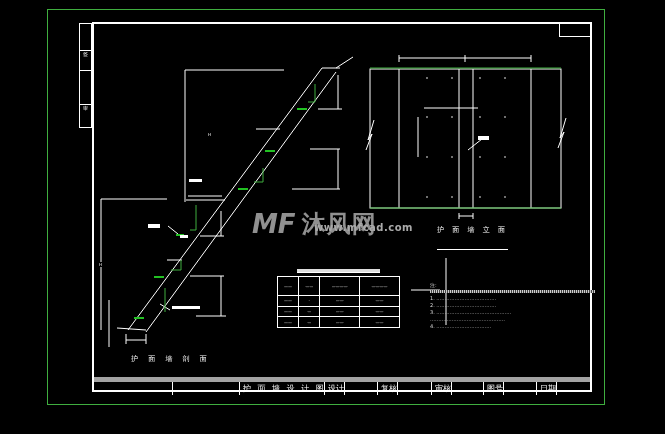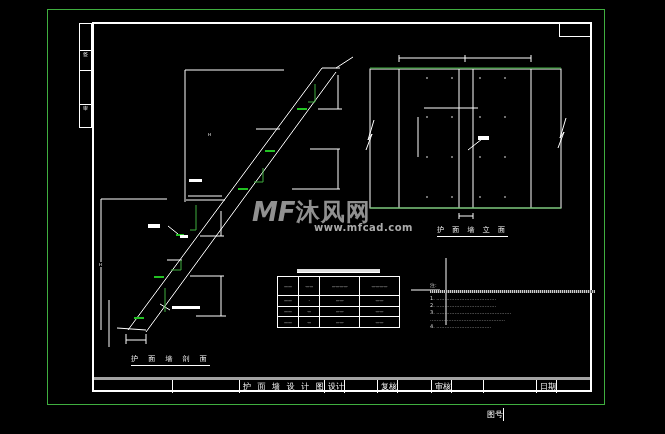--- a/index.html
+++ b/index.html
@@ -1,32 +1,32 @@
 <!DOCTYPE html>
 <html><head>
 <meta charset="utf-8">
 <style>
   html,body{margin:0;padding:0;background:#000;}
   body{width:665px;height:434px;position:relative;overflow:hidden;font-family:"DejaVu Sans",sans-serif;color:#fff;}
   .green-frame{position:absolute;left:47px;top:9px;width:558px;height:396px;border:1px solid #3fae3f;box-sizing:border-box;}
   .white-frame{position:absolute;left:92px;top:22px;width:500px;height:370px;border:2px solid #fff;box-sizing:border-box;}
   .side-strip{position:absolute;left:79px;top:23px;width:13px;height:105px;border:1px solid #fff;box-sizing:border-box;}
   .side-cell{position:absolute;left:0;width:11px;border-top:1px solid #fff;font-size:5px;line-height:6px;text-align:center;color:#fff;}
-  .title-block{position:absolute;left:94px;top:377px;width:496px;height:13px;border-top:3px solid #a3a3a3;display:flex;}
+  .title-block{position:absolute;left:94px;top:377px;width:496px;height:13px;border-top:5px solid #a3a3a3;display:flex;}
   .tb-cell{border-right:1px solid #fff;height:13px;font-size:8px;line-height:13px;color:#fff;text-align:left;padding-left:3px;box-sizing:border-box;white-space:nowrap;overflow:hidden;}
   .corner-box{position:absolute;left:559px;top:24px;width:31px;height:12px;border-left:1px solid #fff;border-bottom:1px solid #fff;}
   svg{position:absolute;left:0;top:0;}
-  .caption{position:absolute;font-size:7px;letter-spacing:3px;border-bottom:1px solid #fff;padding-bottom:1px;color:#fff;}
+  .caption{position:absolute;font-size:7px;letter-spacing:3px;border-bottom:1px solid #fff;padding-bottom:14px;color:#fff;}
   table.qty{position:absolute;left:277px;top:276px;width:123px;height:52px;border-collapse:collapse;}
   table.qty td{border:1px solid #fff;font-size:4px;text-align:center;color:#fff;padding:0;}
   .qty-title{position:absolute;left:297px;top:269px;width:83px;height:3px;background:#ddd;border-bottom:1px solid #fff;}
   .notes{position:absolute;left:430px;top:282px;width:165px;font-size:5px;line-height:7px;color:#ddd;}
   .notes .hdr{font-size:5px;}
   .notes .bar{height:3px;background:repeating-linear-gradient(90deg,#ccc 0 1px,#444 1px 2px);margin:1px 0 2px 0;}
-  .wm{position:absolute;left:252px;top:196px;display:flex;align-items:center;gap:0;opacity:.85;text-align:center;}
+  .wm{position:absolute;left:252px;top:208px;display:flex;align-items:center;gap:6px;opacity:.85;text-align:center;}
   .wm-logo{font-size:26px;font-weight:bold;font-style:italic;color:#aaa;}
   .wm-cn{font-size:24px;font-weight:bold;color:#aaa;letter-spacing:1px;}
   .wm-url{position:absolute;left:314px;top:222px;font-size:10px;color:#aaa;font-weight:bold;letter-spacing:.5px;}
   .dim{position:absolute;font-size:4px;color:#fff;background:#000;}
 </style>
 </head>
 <body>
 
 <div class="green-frame"></div>
 <div class="white-frame"></div>
@@ -195,17 +195,17 @@
 <div class="title-block">
   <div class="tb-cell" style="width:79px;"></div>
   <div class="tb-cell" style="width:67px;"></div>
   <div class="tb-cell" style="width:85px;letter-spacing:2px;">护 面 墙 设 计 图</div>
   <div class="tb-cell" style="width:20px;">设计</div>
   <div class="tb-cell" style="width:33px;"></div>
   <div class="tb-cell" style="width:20px;font-family:Liberation Serif, serif;">复核</div>
   <div class="tb-cell" style="width:34px;"></div>
   <div class="tb-cell" style="width:20px;font-family:Liberation Serif, serif;">审核</div>
   <div class="tb-cell" style="width:32px;"></div>
-  <div class="tb-cell" style="width:20px;margin-top:28px;">图号</div>
+  <div class="tb-cell" style="width:20px;">图号</div>
   <div class="tb-cell" style="width:33px;"></div>
   <div class="tb-cell" style="width:20px;">日期</div>
   <div class="tb-cell" style="width:31px;border-right:none;"></div>
 </div>
 
 </body></html>

